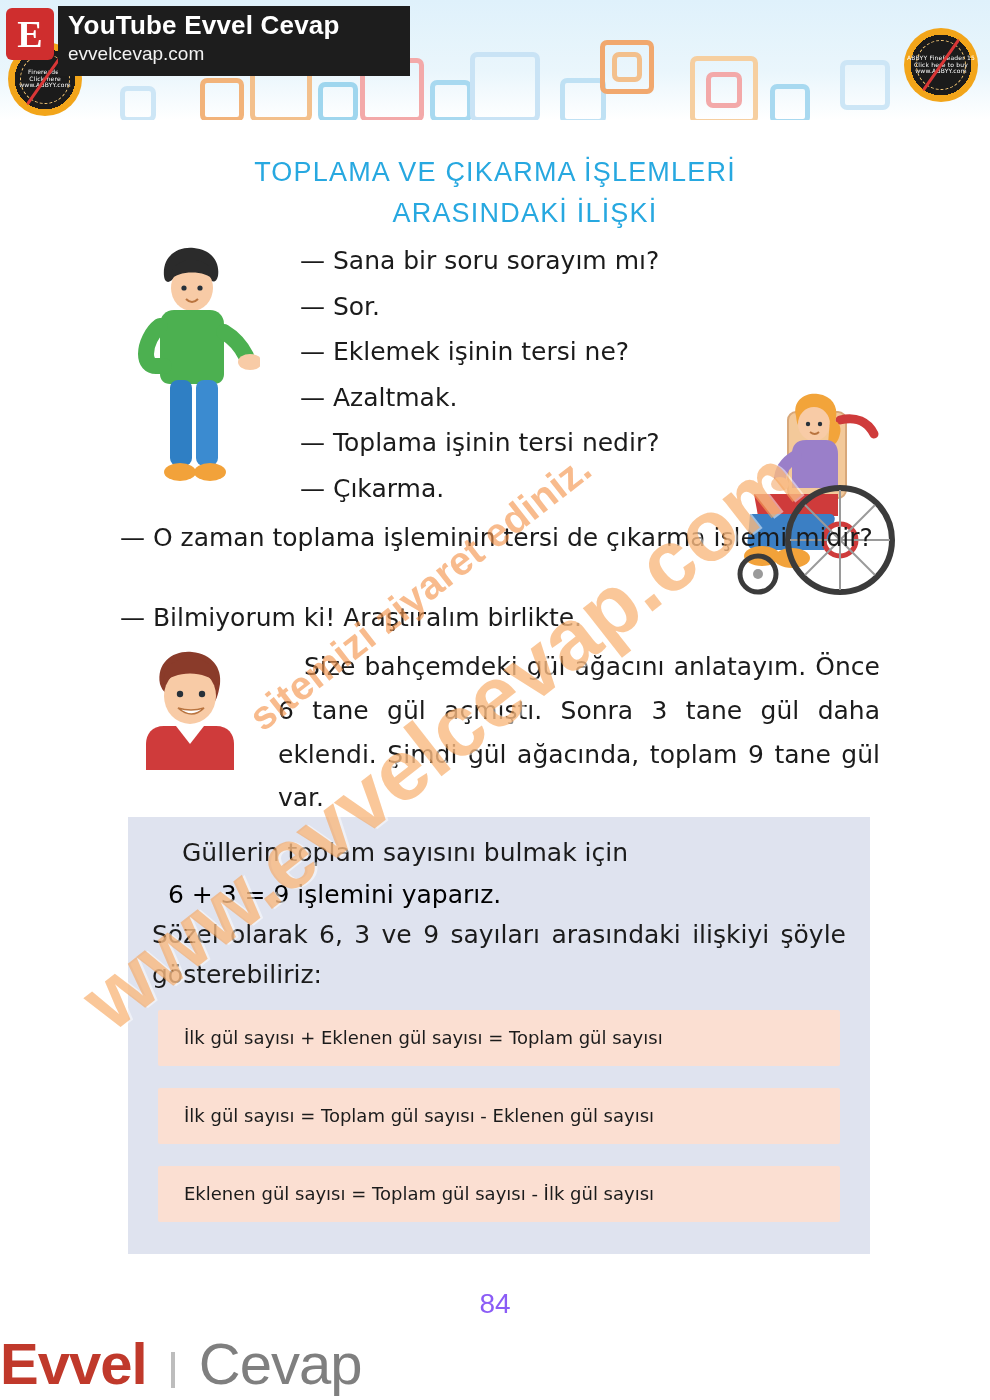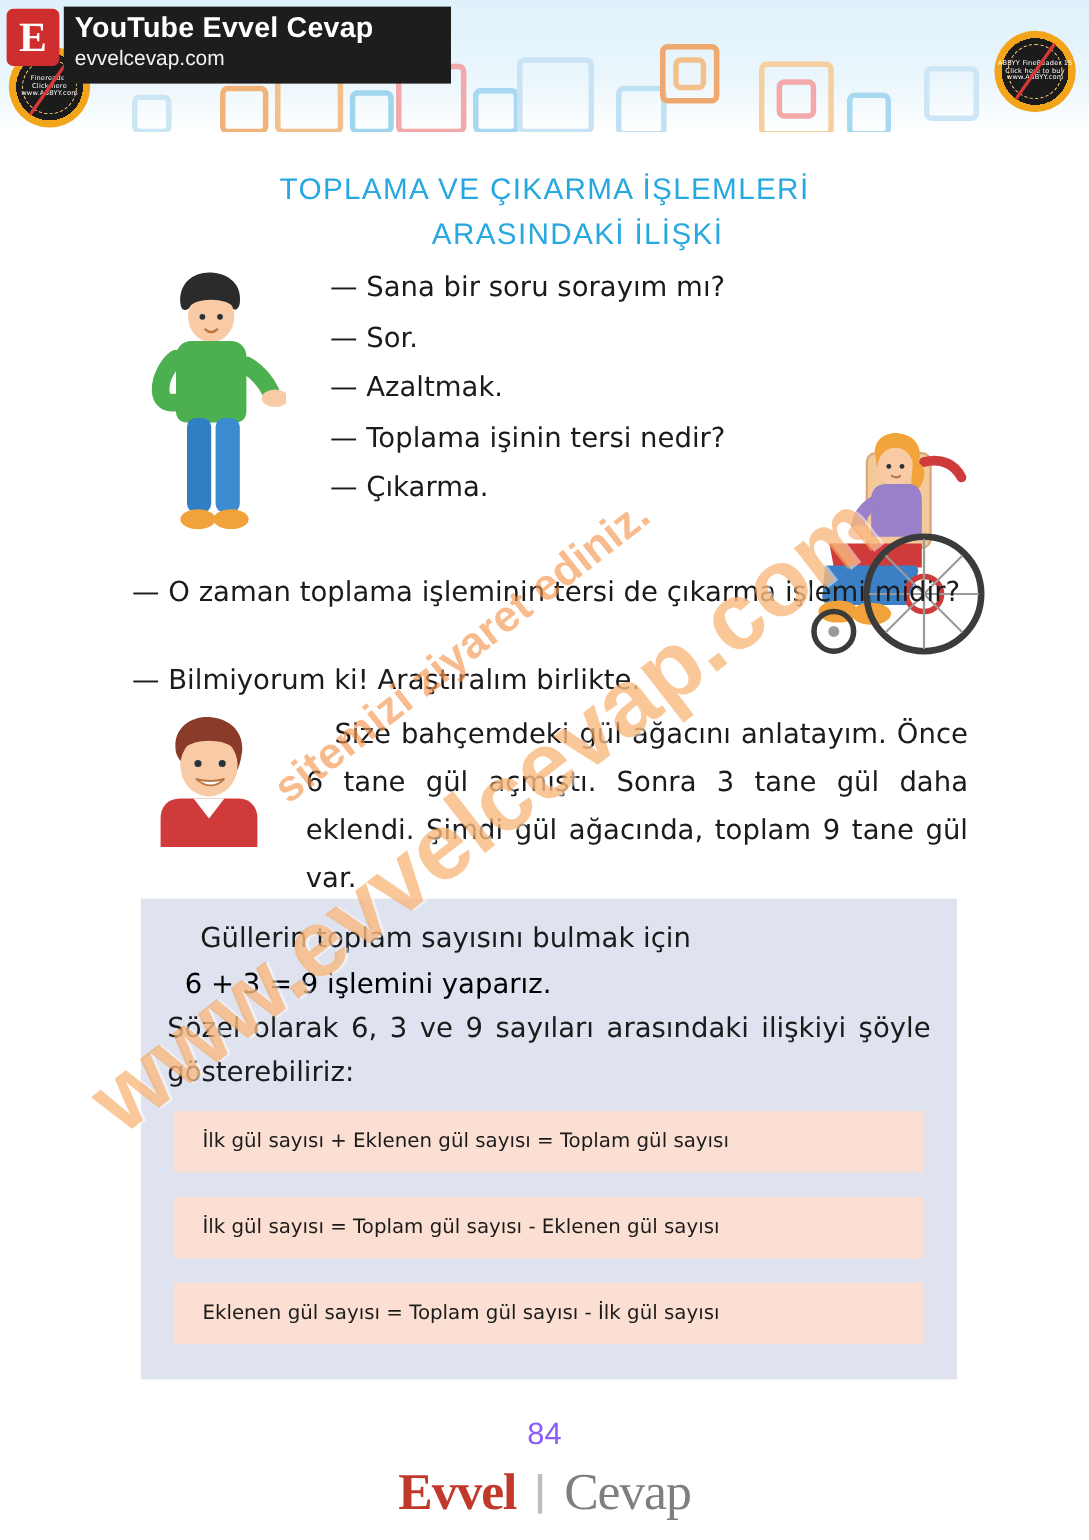--- a/index.html
+++ b/index.html
@@ -99,22 +99,22 @@
     border-radius:2px;
   }
   
   .fig{position:absolute;}
   
   .pageno{
     position:absolute;left:0;top:1168px;width:990px;text-align:center;
     font-size:28px;color:#8b5cf6;font-family:"Liberation Sans",sans-serif;
   }
   .footlogo{
-    position:absolute;left:0;top:1210px;width:990px;text-align:center;
-    font-family:Liberation Serif, serif;font-size:47px;letter-spacing:-1px;
+    position:absolute;left:0;top:1210px;width:990px;
+    font-family:Liberation Sans, sans-serif;font-size:58px;letter-spacing:-1px;
   }
   .footlogo .a{color:#c0392b;font-weight:bold;}
   .footlogo .bar{display:inline-block;width:4px;height:36px;background:#bdbdbd;
     vertical-align:-4px;margin:0 9px;}
   .footlogo .b{color:#7f7f7f;}
   
   .wm{
     position:absolute;left:-40px;top:190px;width:1100px;height:980px;
     pointer-events:none;
   }
@@ -203,20 +203,21 @@
     <rect x="40" y="140" width="22" height="86" rx="8" fill="#2f7fc4"></rect>
     <rect x="66" y="140" width="22" height="86" rx="8" fill="#3b8bd0"></rect>
 
     <ellipse cx="50" cy="232" rx="16" ry="9" fill="#f2a23a"></ellipse>
     <ellipse cx="80" cy="232" rx="16" ry="9" fill="#f2a23a"></ellipse>
   </svg>
 
   <div class="dialog">
     <div class="line">— Sana bir soru sorayım mı?</div>
     <div class="line">— Sor.</div>
+    <div class="line">— Eklemek işinin tersi ne?</div>
     <div class="line">— Azaltmak.</div>
     <div class="line">— Toplama işinin tersi nedir?</div>
     <div class="line">— Çıkarma.</div>
   </div>
 
   <svg class="fig" style="left:700px;top:270px;" width="200" height="230" viewBox="0 0 200 230">
 
     <rect x="88" y="22" width="58" height="86" rx="8" fill="#f3c99a" stroke="#d8a87a" stroke-width="2"></rect>
 
     <path d="M140 30c16-4 28 2 34 14" stroke="#cf3b3b" stroke-width="9" fill="none" stroke-linecap="round"></path>

